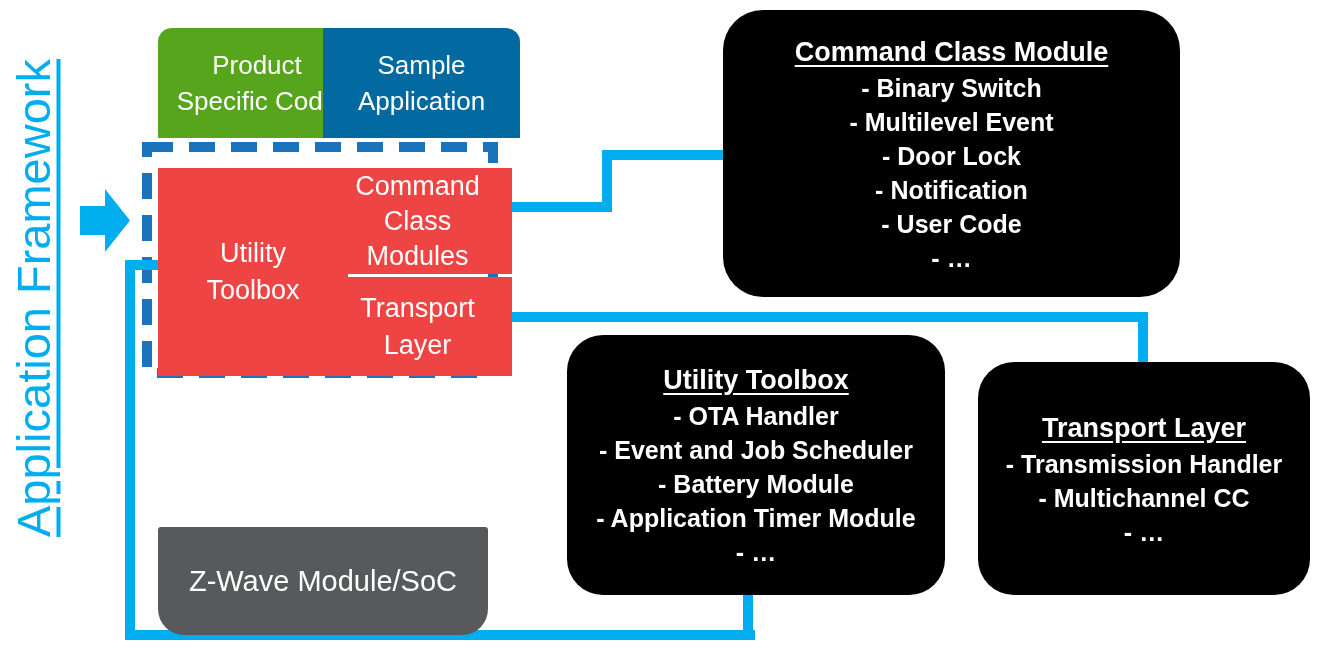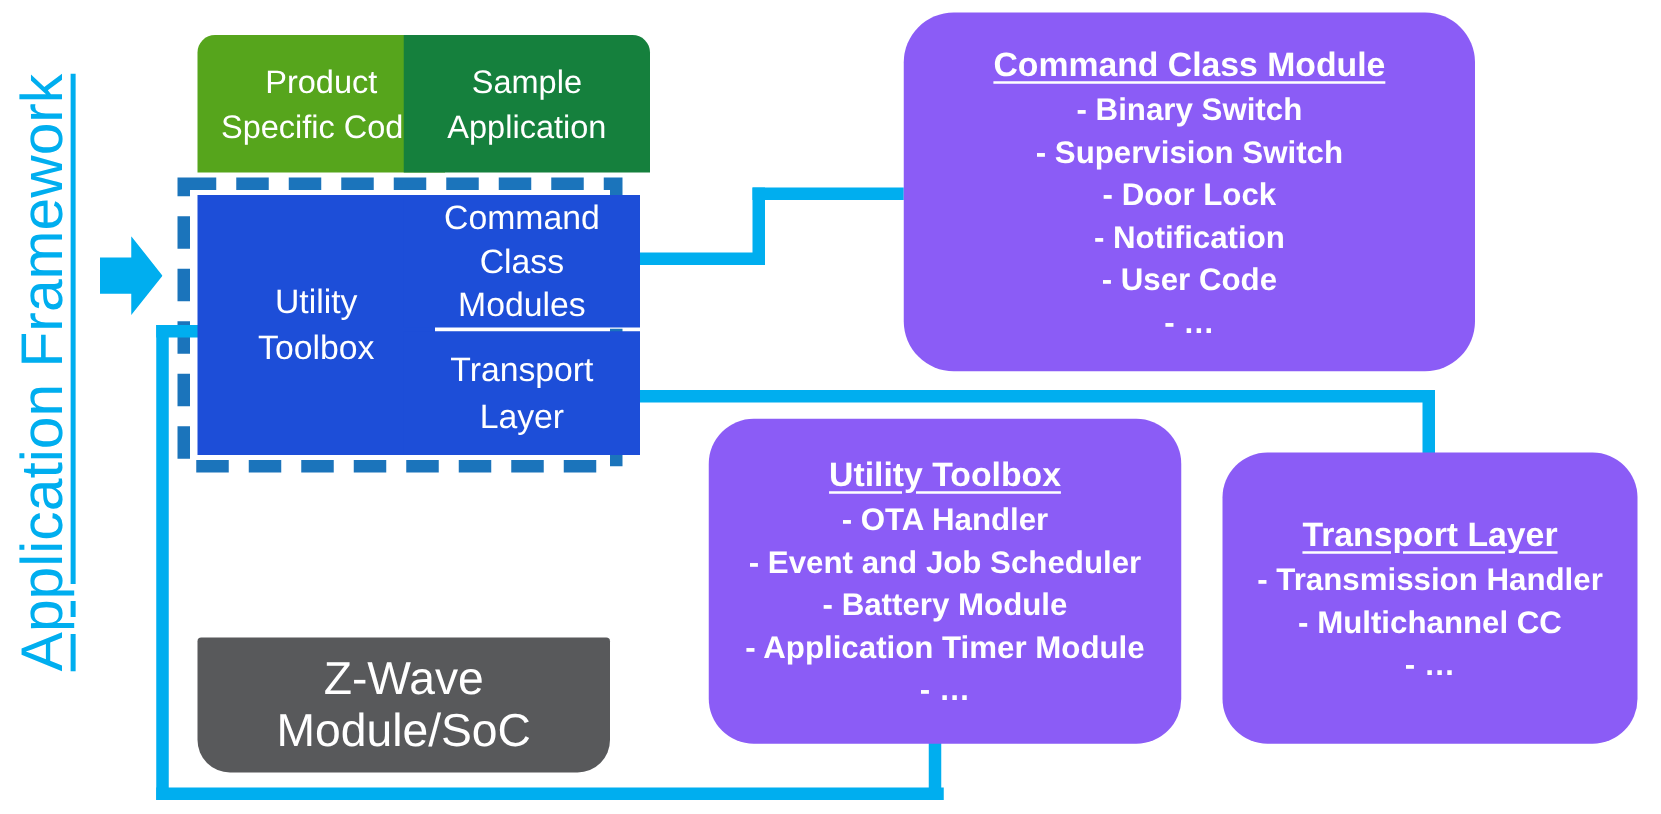--- a/index.html
+++ b/index.html
@@ -37,37 +37,37 @@
     display: flex;
     align-items: center;
     justify-content: center;
     text-align: center;
     color: #ffffff;
     z-index: 2;
   }
   .box .lbl { display: block; }
 
   .green  { background: #56A51C; border-radius: 14px 0 0 0; }
-  .lime   { background: #15803d; border-radius: 0 14px 0 0; justify-content: center; }
-  .lblue  { background: #1d4ed8; }
+  .lime   { background: #0369a1; border-radius: 0 14px 0 0; justify-content: center; }
+  .lblue  { background: #ef4444; margin-top: 12px; }
   .mblue  { background: #0C7CC5; }
   .gray   { background: #58595B; border-radius: 3px 3px 26px 26px; }
 
   .toplabel  { font-size: 26px; line-height: 36px; padding: 0 18px; }
   .midlabel  { font-size: 27px; line-height: 37px; padding: 0 14px; }
 
   
   .dashframe { position: absolute; left: 137px; top: 137px; z-index: 1; }
   .line { position: absolute; background: #00AEEF; z-index: 1; }
   .arrow-svg { position: absolute; left: 80px; top: 189px; z-index: 2; }
 
   
   .detail {
     position: absolute;
-    background: #8b5cf6;
+    background: #000000;
     color: #ffffff;
     display: flex;
     flex-direction: column;
     justify-content: center;
     text-align: center;
     z-index: 3;
   }
   .d-cc { left: 723px; top: 10px;  width: 457px; height: 287px; border-radius: 40px; }
   .d-ut { left: 567px; top: 335px; width: 378px; height: 260px; border-radius: 36px; }
   .d-tl { left: 978px; top: 362px; width: 332px; height: 233px; border-radius: 36px; }
@@ -126,28 +126,28 @@
 
   <div class="box lblue midlabel" style="left:323px; top:156px; width:161px; height:106px; line-height:35px;">
     <span class="lbl">Command Class Modules</span>
   </div>
 
   <div class="box lblue midlabel" style="left:323px; top:265px; width:161px; height:99px;">
     <span class="lbl">Transport Layer</span>
   </div>
 
 
-  <div class="box gray" style="left:158px; top:510px; width:330px; height:108px; font-size:37px;justify-content:center;">
+  <div class="box gray" style="left:158px; top:527px; width:330px; height:108px; font-size:29px;justify-content:center;">
     <span class="lbl">Z-Wave Module/SoC</span>
   </div>
 
   <div class="detail d-cc">
     <div class="detail-title">Command Class Module</div>
     <div class="detail-item">- Binary Switch</div>
-    <div class="detail-item">- Supervision Switch</div>
+    <div class="detail-item">- Multilevel Event</div>
     <div class="detail-item">- Door Lock</div>
     <div class="detail-item">- Notification</div>
     <div class="detail-item">- User Code</div>
     <div class="detail-item">- …</div>
   </div>
 
   <div class="detail d-ut">
     <div class="detail-title">Utility Toolbox</div>
     <div class="detail-item">- OTA Handler</div>
     <div class="detail-item">- Event and Job Scheduler</div>

